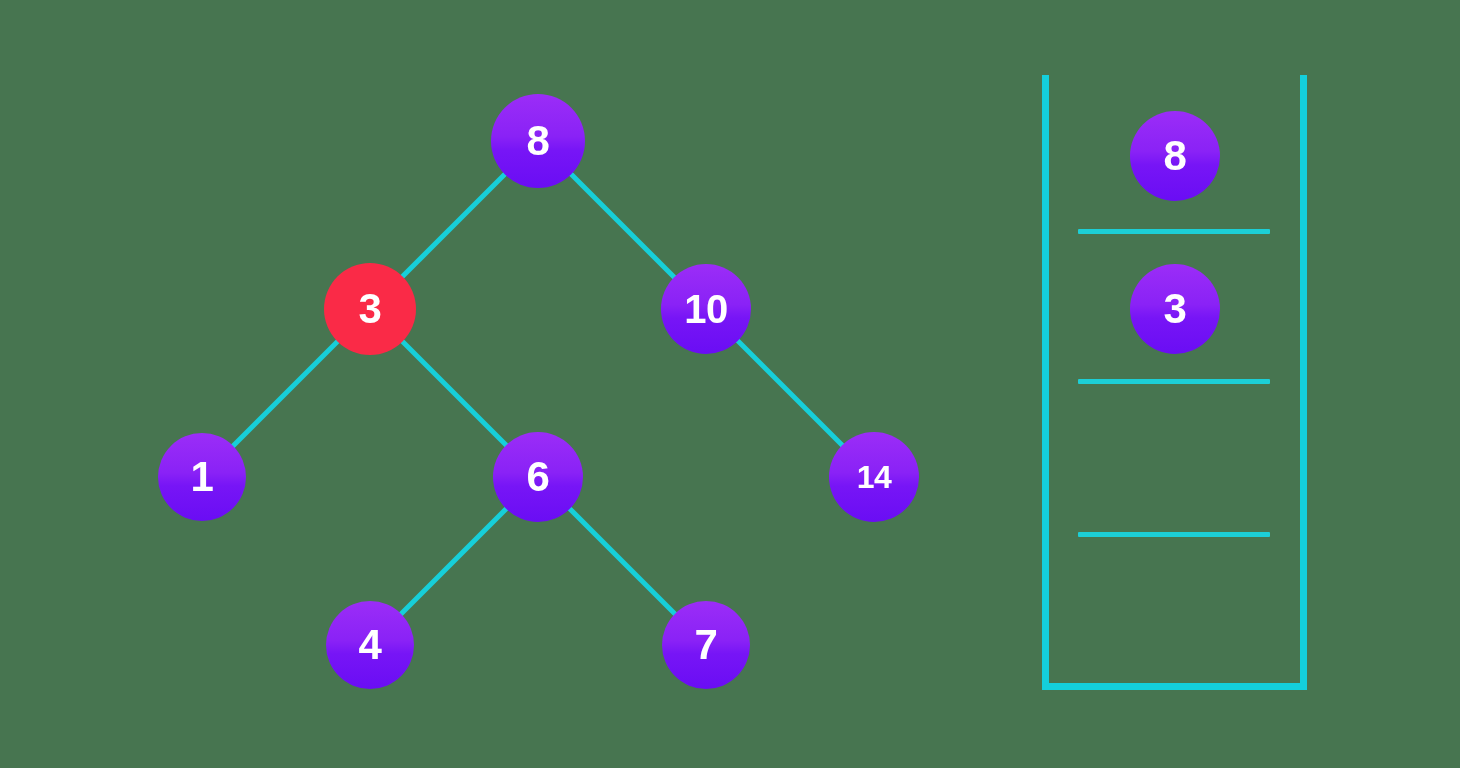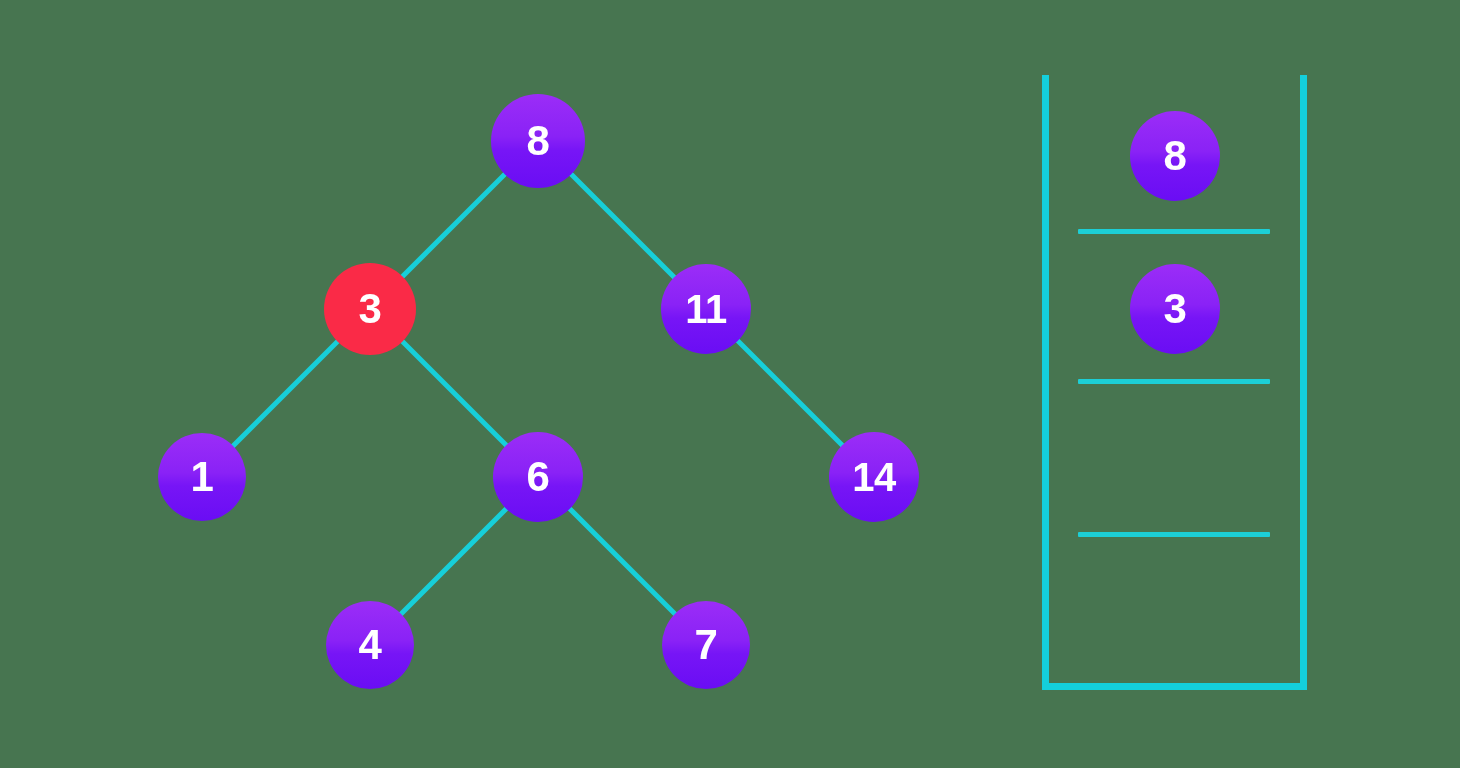--- a/index.html
+++ b/index.html
@@ -67,29 +67,29 @@
     </svg>
 
   <div id="tree-nodes">
       <div class="node node-normal" style="left: 491px; top: 94px; width: 94px; height: 94px; font-size: 42px;">
         <span>8</span>
       </div>
       <div class="node node-highlight" style="left: 324px; top: 263px; width: 92px; height: 92px; font-size: 42px;">
         <span>3</span>
       </div>
       <div class="node node-normal" style="left: 661px; top: 264px; width: 90px; height: 90px; font-size: 40px;">
-        <span>11</span>
+        <span>10</span>
       </div>
       <div class="node node-normal" style="left: 158px; top: 433px; width: 88px; height: 88px; font-size: 42px;">
         <span>1</span>
       </div>
       <div class="node node-normal" style="left: 493px; top: 432px; width: 90px; height: 90px; font-size: 42px;">
         <span>6</span>
       </div>
-      <div class="node node-normal" style="left: 829px; top: 432px; width: 90px; height: 90px; font-size: 40px;">
+      <div class="node node-normal" style="left: 829px; top: 432px; width: 90px; height: 90px; font-size: 32px;">
         <span>14</span>
       </div>
       <div class="node node-normal" style="left: 326px; top: 601px; width: 88px; height: 88px; font-size: 42px;">
         <span>4</span>
       </div>
       <div class="node node-normal" style="left: 662px; top: 601px; width: 88px; height: 88px; font-size: 42px;">
         <span>7</span>
       </div>
     </div>
 

